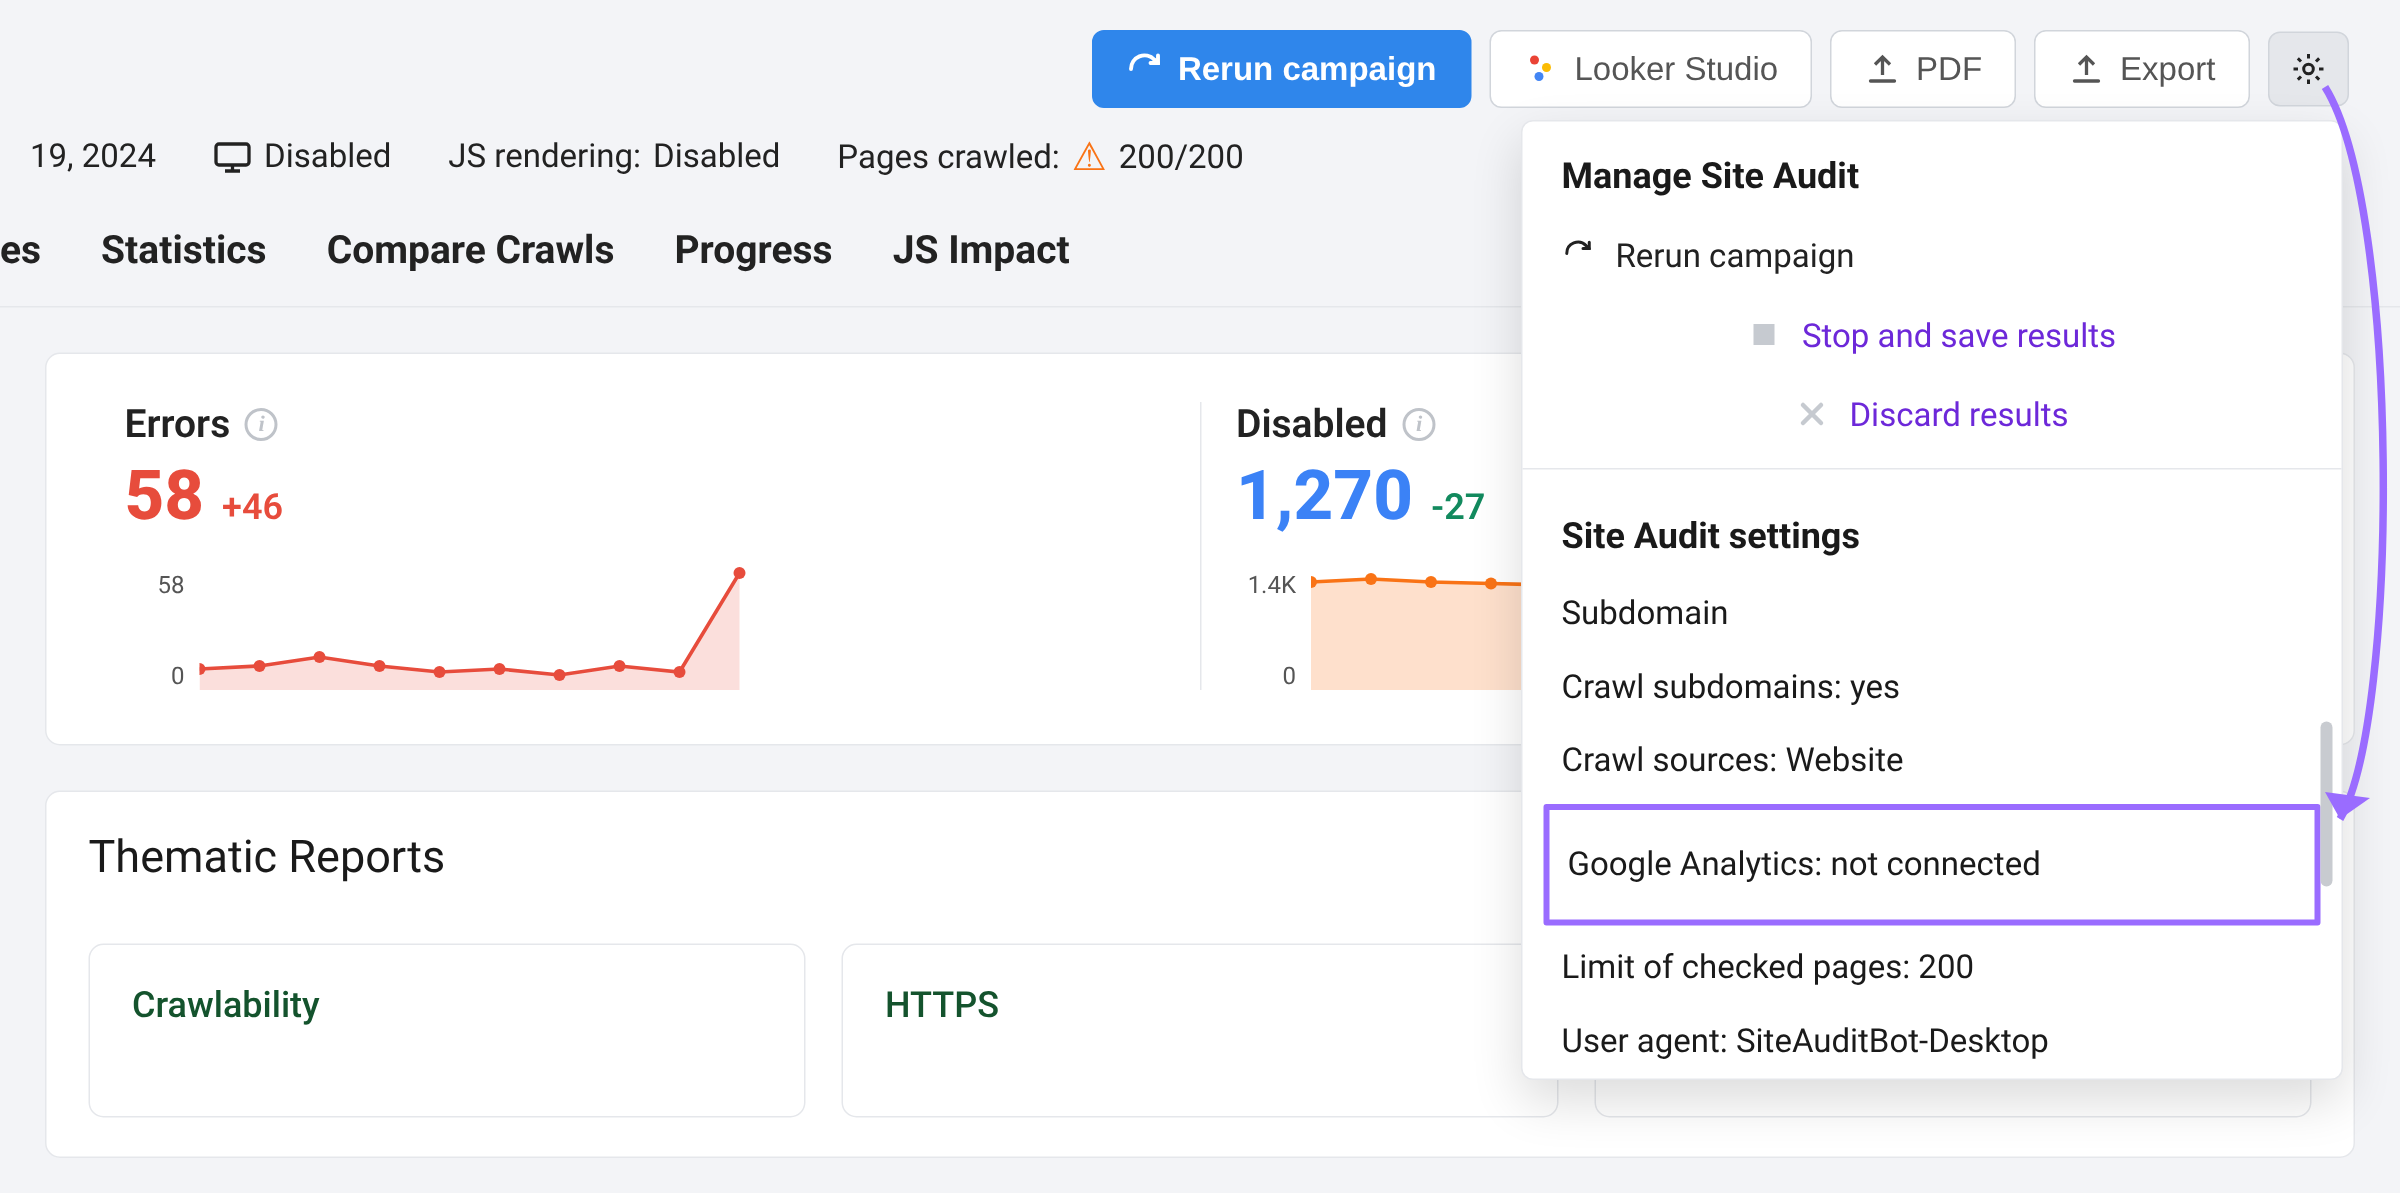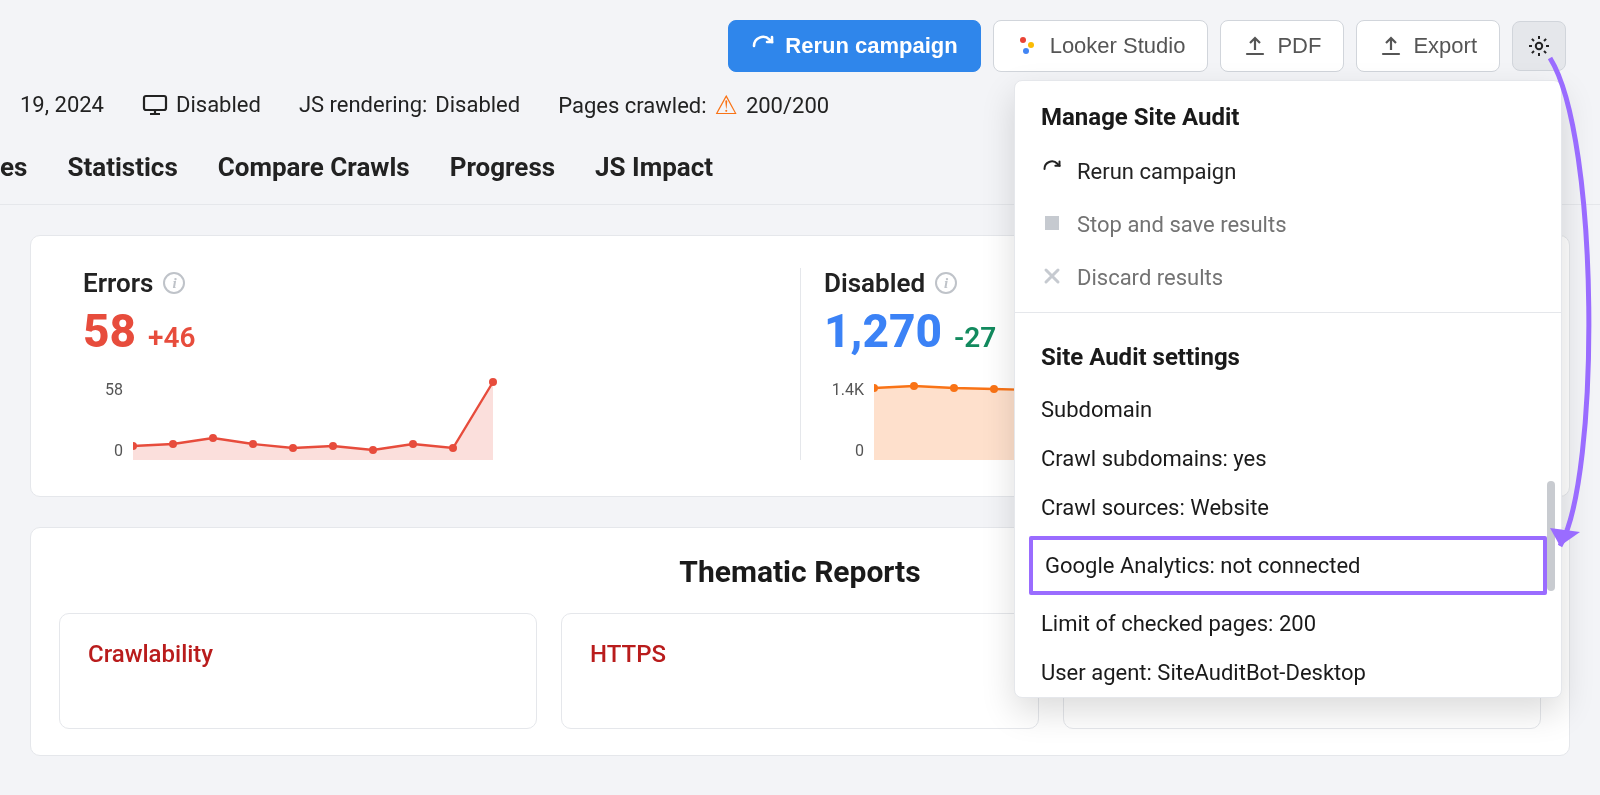--- a/index.html
+++ b/index.html
@@ -84,40 +84,40 @@
   .summary-col { flex:1; padding: 0 24px; position:relative; }
   .summary-col + .summary-col::before {
     content:"";
     position:absolute; left:0; top:0; bottom:0;
     width:1px; background:#e5e7eb;
   }
   .metric-label { font-size:26px; font-weight:600; color:#222; display:flex; align-items:center; gap:10px; }
   .info-i { width:22px; height:22px; border:2px solid #bfc3c9; border-radius:50%; color:#bfc3c9; font-size:15px; display:inline-flex; align-items:center; justify-content:center; font-style:italic; font-family:serif; font-weight:700;}
   .metric-value-row { display:flex; align-items:baseline; gap:12px; margin-top:6px; }
   .metric-value { font-size:46px; font-weight:800; }
-  .metric-delta { font-size:28px; font-weight:600;text-align:center; }
+  .metric-delta { font-size:24px; font-weight:600;text-align:center; }
   .red { color:#e74c3c; }
   .orange { color:#3b82f6; }
   .green { color:#128a5e; }
 
   .mini-chart { margin-top:18px; display:flex; align-items:flex-end; gap:10px; }
   .yaxis { display:flex; flex-direction:column; justify-content:space-between; height:80px; font-size:16px; color:#555; text-align:right; width:40px; }
   .chart-svg { width: 380px; height: 84px; }
 
   
-  .section-title { font-size:30px; font-weight:700; margin-bottom:24px;text-align:center; }
+  .section-title { font-size:30px; font-weight:400; margin-bottom:40px; }
   .report-grid { display:flex; gap:24px; }
   .report-tile {
     flex:1;
     border:1px solid #e5e7eb;
     border-radius:10px;
     padding: 26px 28px 60px 28px;
     font-size:24px;
     font-weight:500;
-    color:#b91c1c;
+    color:#14532d;
     min-height:90px;
   }
 
   
   .settings-panel {
     position:absolute;
     top:80px;
     right:38px;
     width:548px;
     background:#fff;
@@ -127,29 +127,29 @@
     z-index:50;
     font-size:22px;
   }
   .settings-panel .hdr { font-weight:700; font-size:24px; padding:22px 26px 14px; }
   .settings-panel .menuitem {
     display:flex; align-items:center; gap:14px;
     padding:14px 26px;
     cursor:pointer;
     color:#222;
   }
-  .settings-panel .menuitem.disabled { color:#737373; cursor:default; }
+  .settings-panel .menuitem.disabled { color:#6d28d9; cursor:default;justify-content:center; }
   .settings-panel .menuitem .mi-icon { width:22px; text-align:center; font-size:20px; }
   .settings-panel .divider { height:1px; background:#e5e7eb; margin:8px 0; }
   .settings-panel .kv { padding:12px 26px; }
   .settings-panel .highlight {
     border:4px solid #9a6cff;
     border-radius:2px;
     margin: 4px 14px;
-    padding:13px 12px;
+    padding:24px 12px;
   }
   .settings-panel .scrollbar-fake {
     position:absolute; right:6px; top:400px; width:8px; height:110px;
     background:#c8cbd0; border-radius:4px;
   }
 
   
   .arrow-overlay {
     position:absolute;
     top:18px; right:0;

